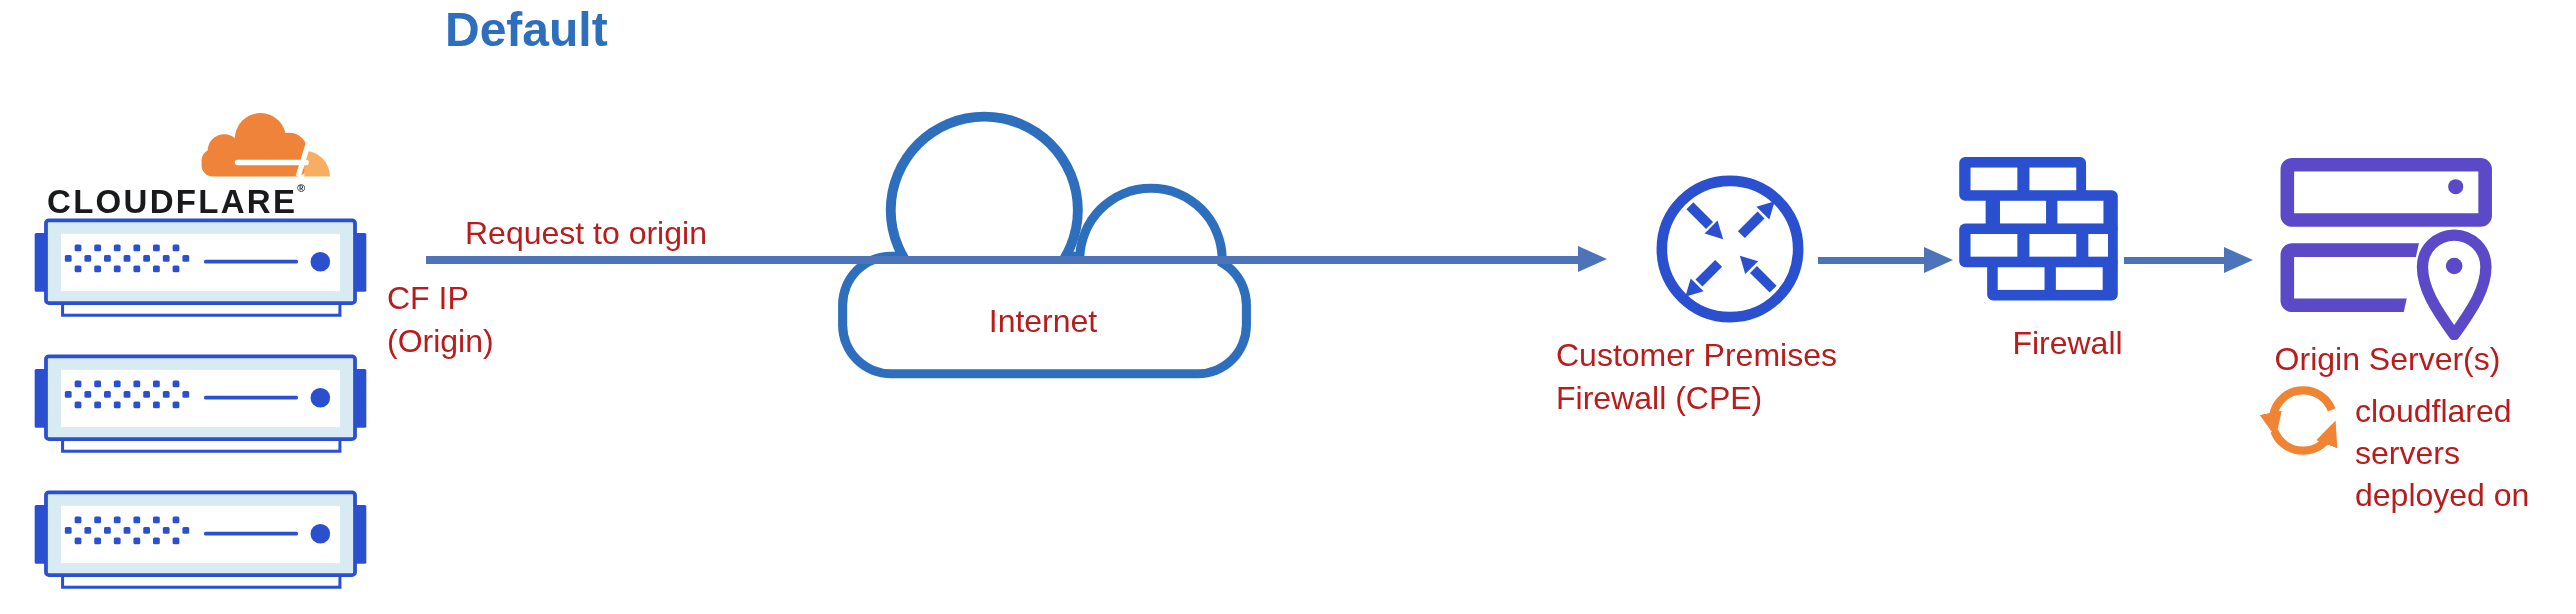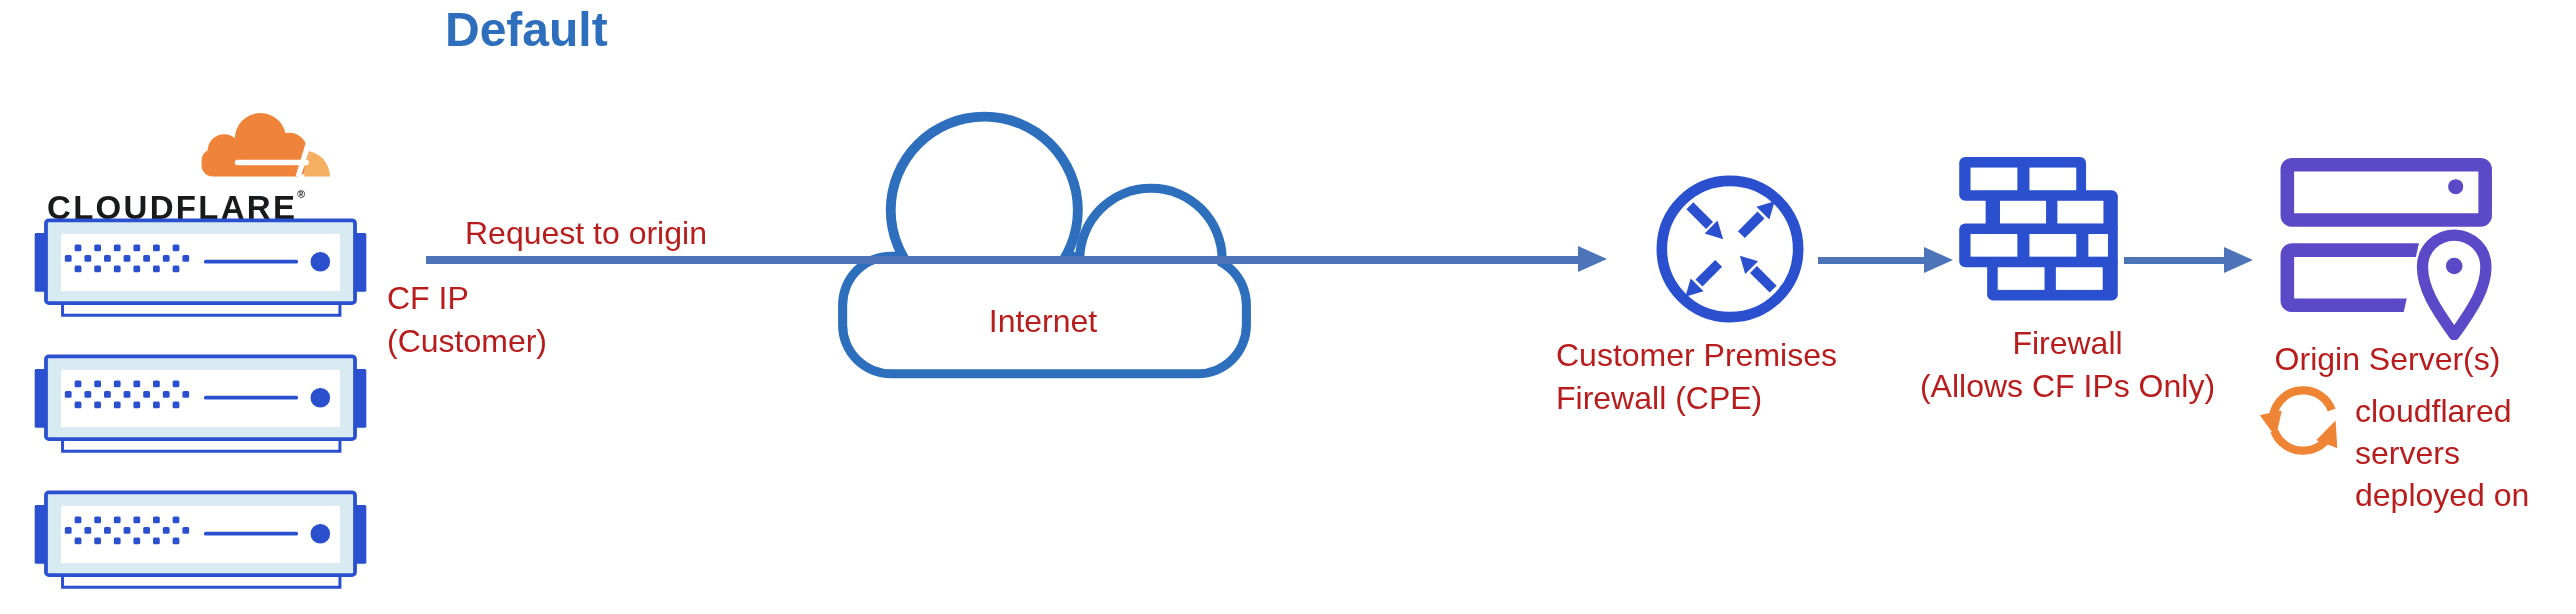--- a/index.html
+++ b/index.html
@@ -81,21 +81,21 @@
         <circle cx="44" cy="58" r="22"></circle>
         <circle cx="92" cy="42" r="34"></circle>
         <circle cx="130" cy="58" r="24"></circle>
       </g>
       <path d="M150,92 L150,58 A34,34 0 0 1 184,92 Z" fill="#f6ae63"></path>
       <rect x="58" y="70" width="98" height="7" rx="3.5" fill="#ffffff"></rect>
       <line x1="156" y1="46" x2="142" y2="92" stroke="#ffffff" stroke-width="7"></line>
     </svg>
   </div>
 
-  <div class="abs wordmark" style="left:47px; top:188px;">
+  <div class="abs wordmark" style="left:47px; top:182px;">
     <span>CLOUDFLARE</span><sup>®</sup>
   </div>
 
   <div class="abs" style="left:30px; top:218px;">
     <svg width="341" height="101" viewBox="0 0 450 134">
         <use href="#server-def"></use>
       </svg>
   </div>
   <div class="abs" style="left:30px; top:354px;">
     <svg width="341" height="101" viewBox="0 0 450 134">
@@ -122,21 +122,21 @@
       </g>
     </svg>
   </div>
 
   <div class="abs hline" style="left:426px; top:256px; width:1152px;"></div>
   <div class="abs arrowhead" style="left:1578px; top:246px;"></div>
 
   <div class="abs lbl" style="left:465px; top:212px;">Request to origin</div>
   <div class="abs" style="left:387px; top:277px;">
     <div class="lbl">CF IP</div>
-    <div class="lbl">(Customer)</div>
+    <div class="lbl">(Origin)</div>
   </div>
 
   <div class="abs lbl center" style="left:829px; top:300px; width:428px;">Internet</div>
 
   <div class="abs" style="left:1652px; top:171px;">
     <svg width="156" height="156" viewBox="0 0 206 206">
       <circle cx="103" cy="103" r="90" fill="#ffffff" stroke="#2a50d0" stroke-width="14"></circle>
       <g stroke="#2a50d0" stroke-width="13">
         <line x1="50" y1="46" x2="76" y2="72"></line>
         <line x1="118" y1="84" x2="144" y2="58"></line>
@@ -197,21 +197,20 @@
     </svg>
   </div>
 
   <div class="abs" style="left:1556px; top:334px;">
     <div class="lbl">Customer Premises</div>
     <div class="lbl">Firewall (CPE)</div>
   </div>
 
   <div class="abs center" style="left:1886px; top:322px; width:363px;text-align:center;">
     <div class="lbl" style="white-space:nowrap;">Firewall</div>
-    <div class="lbl" style="white-space:nowrap;">(Allows CF IPs Only)</div>
   </div>
 
   <div class="abs lbl center" style="left:2274px; top:338px; width:227px;">Origin Server(s)</div>
 
   <div class="abs" style="left:2257px; top:384px;">
     <svg width="92" height="73" viewBox="0 0 122 96">
       <defs>
         <marker id="oarrow" viewBox="0 0 10 10" refX="5" refY="5" markerWidth="3.4" markerHeight="3.4" orient="auto">
           <path d="M0,1 L9,5 L0,9 Z" fill="#ee8434"></path>
         </marker>

